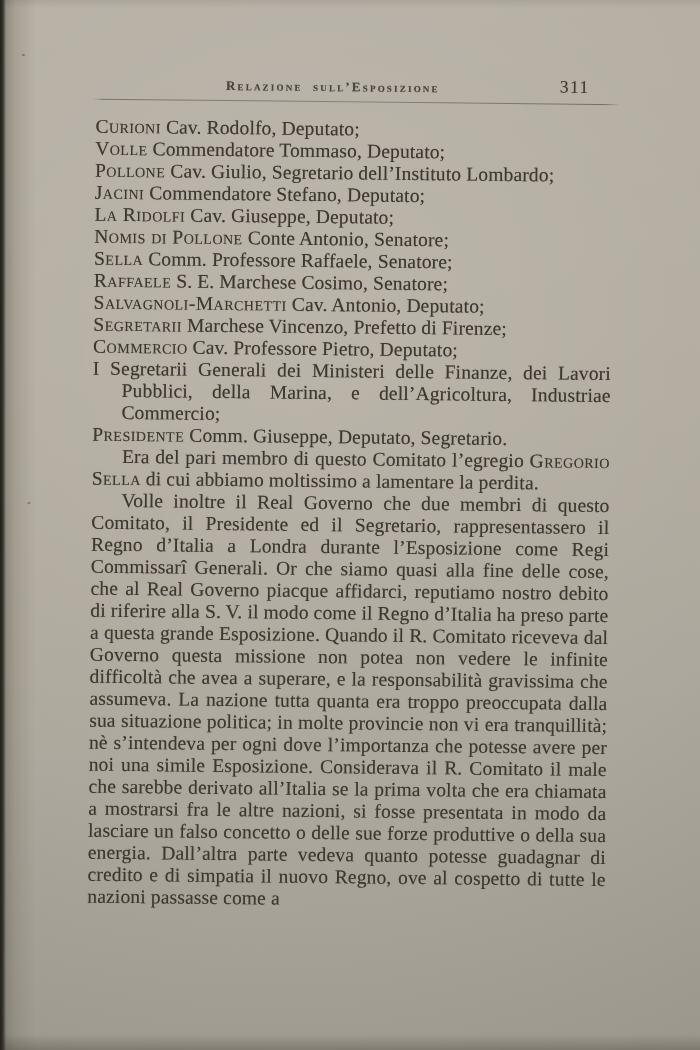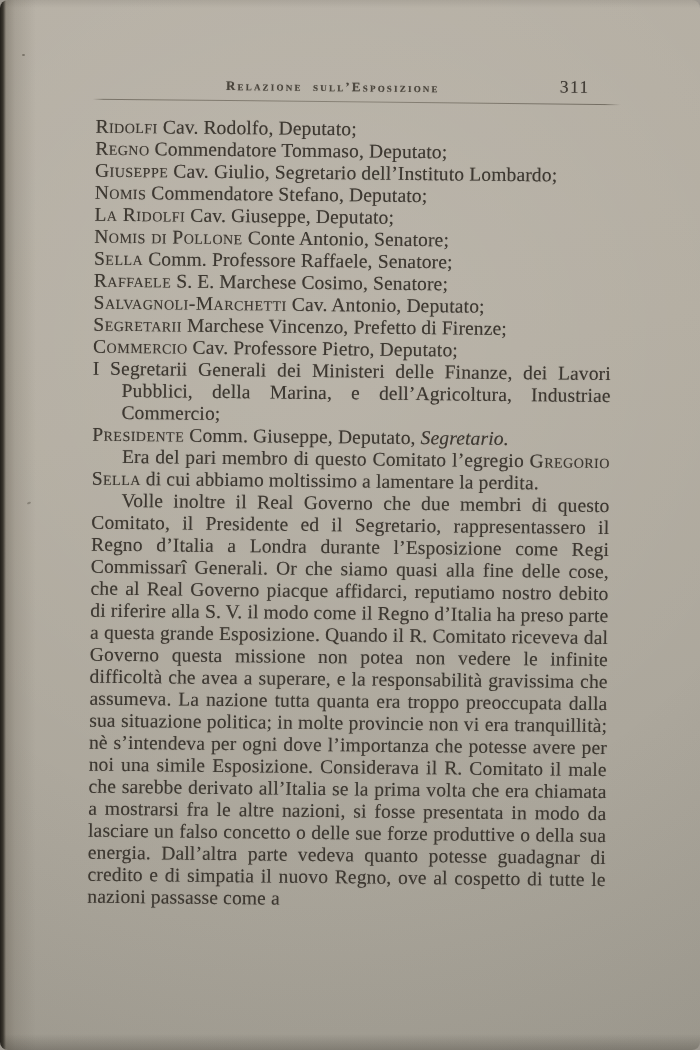--- a/index.html
+++ b/index.html
@@ -4,21 +4,20 @@
 <style>
   html,body{margin:0;padding:0;background:#9d9890;}
   .page{
     position:relative;
     width:700px;height:1050px;
     overflow:hidden;
     background:
       radial-gradient(130% 85% at 45% 32%, rgba(255,255,255,0.09) 0%, rgba(255,255,255,0) 55%, rgba(40,36,30,0.12) 100%),
       linear-gradient(168deg,#b7b1a6 0%,#b3ada1 38%,#aca79c 72%,#a7a398 100%);
     font-family:"Liberation Serif", serif;
-    border-radius:8px;
   }
   .edge-left{
     position:absolute;left:0;top:0;bottom:0;width:36px;pointer-events:none;
     background:linear-gradient(90deg,#211e19 0px,#3b372f 3px,rgba(115,108,96,0.55) 6px,rgba(115,108,96,0.25) 15px,rgba(115,108,96,0) 100%);
   }
   .edge-bottom{
     position:absolute;left:0;right:0;bottom:0;height:16px;pointer-events:none;
     background:linear-gradient(0deg,rgba(48,44,38,0.28),rgba(48,44,38,0));
   }
   .edge-top{
@@ -48,55 +47,55 @@
     position:absolute;right:24px;top:-3px;
     font-size:17.5px;letter-spacing:1.5px;color:#413c35;
   }
   .header-rule{
     margin:5px 0 0 -3px;width:528px;height:1px;
     background:linear-gradient(90deg,rgba(100,94,83,0) 0%,rgba(100,94,83,0.75) 2%,rgba(116,110,98,0.7) 50%,rgba(100,94,83,0.8) 97%,rgba(100,94,83,0) 100%);
   }
   .committee-list{margin-top:16px;}
   .committee-row{padding-left:29px;text-indent:-29px;text-align:justify;}
   .sc{font-variant:small-caps;letter-spacing:0.5px;}
-  .it{font-style:italic;}
+  .it{}
   .para{margin:0;text-indent:30px;text-align:justify;}
 </style>
 </head>
 <body>
 
 <div class="page">
 
   <div class="content">
 
     <div class="running-header">
       <div class="header-title">Relazione sull’Esposizione</div>
       <div class="page-number">311</div>
     </div>
     <div class="header-rule"></div>
 
     <div class="committee-list">
 
     <div class="committee-row">
-        <span class="sc">Ridolfi</span>
+        <span class="sc">Curioni</span>
         <span>Cav. Rodolfo, Deputato;</span>
         <span class="it"></span>
       </div>
         <div class="committee-row">
-        <span class="sc">Regno</span>
+        <span class="sc">Volle</span>
         <span>Commendatore Tommaso, Deputato;</span>
         <span class="it"></span>
       </div>
         <div class="committee-row">
-        <span class="sc">Giuseppe</span>
+        <span class="sc">Pollone</span>
         <span>Cav. Giulio, Segretario dell’Instituto Lombardo;</span>
         <span class="it"></span>
       </div>
         <div class="committee-row">
-        <span class="sc">Nomis</span>
+        <span class="sc">Jacini</span>
         <span>Commendatore Stefano, Deputato;</span>
         <span class="it"></span>
       </div>
         <div class="committee-row">
         <span class="sc">La Ridolfi</span>
         <span>Cav. Giuseppe, Deputato;</span>
         <span class="it"></span>
       </div>
         <div class="committee-row">
         <span class="sc">Nomis di Pollone</span>

